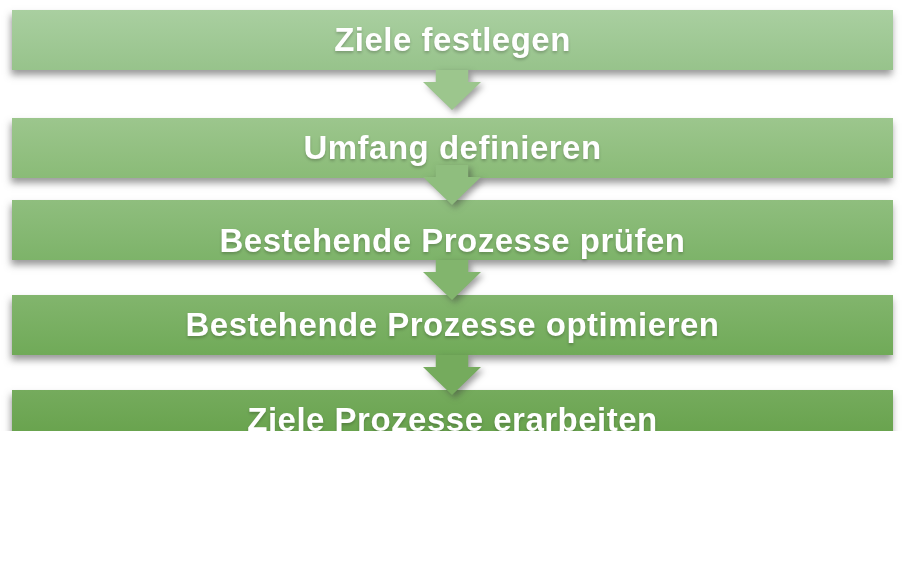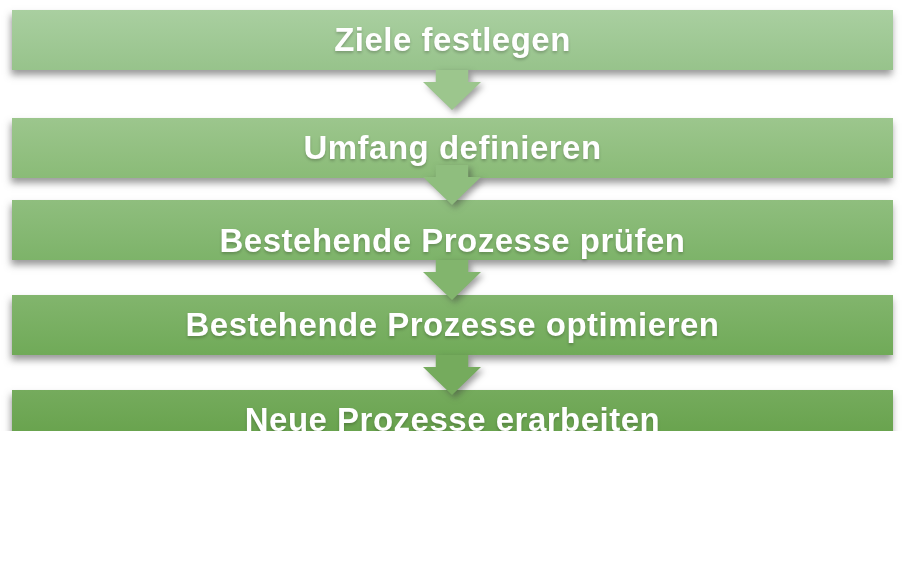--- a/index.html
+++ b/index.html
@@ -87,20 +87,20 @@
   </div>
 
   <div class="flow-step step-3" style="background: linear-gradient(rgb(130, 181, 109), rgb(112, 170, 88));">
     <span class="label" style="color: rgb(255, 255, 255);">Bestehende Prozesse optimieren</span>
   </div>
   <div class="arrow arrow-3">
     <div class="arrow-shape" style="background: rgb(117, 171, 93);"></div>
   </div>
 
   <div class="flow-step step-4" style="background: linear-gradient(rgb(117, 171, 93), rgb(100, 160, 72));">
-    <span class="label" style="color: rgb(255, 255, 255);">Neue Prozesse erarbeiten</span>
+    <span class="label" style="color: rgb(255, 255, 255);">Ziele Prozesse erarbeiten</span>
   </div>
   <div class="arrow arrow-4">
     <div class="arrow-shape" style="background: rgb(104, 163, 78);"></div>
   </div>
 
 
 </div>
 
 </body></html>

